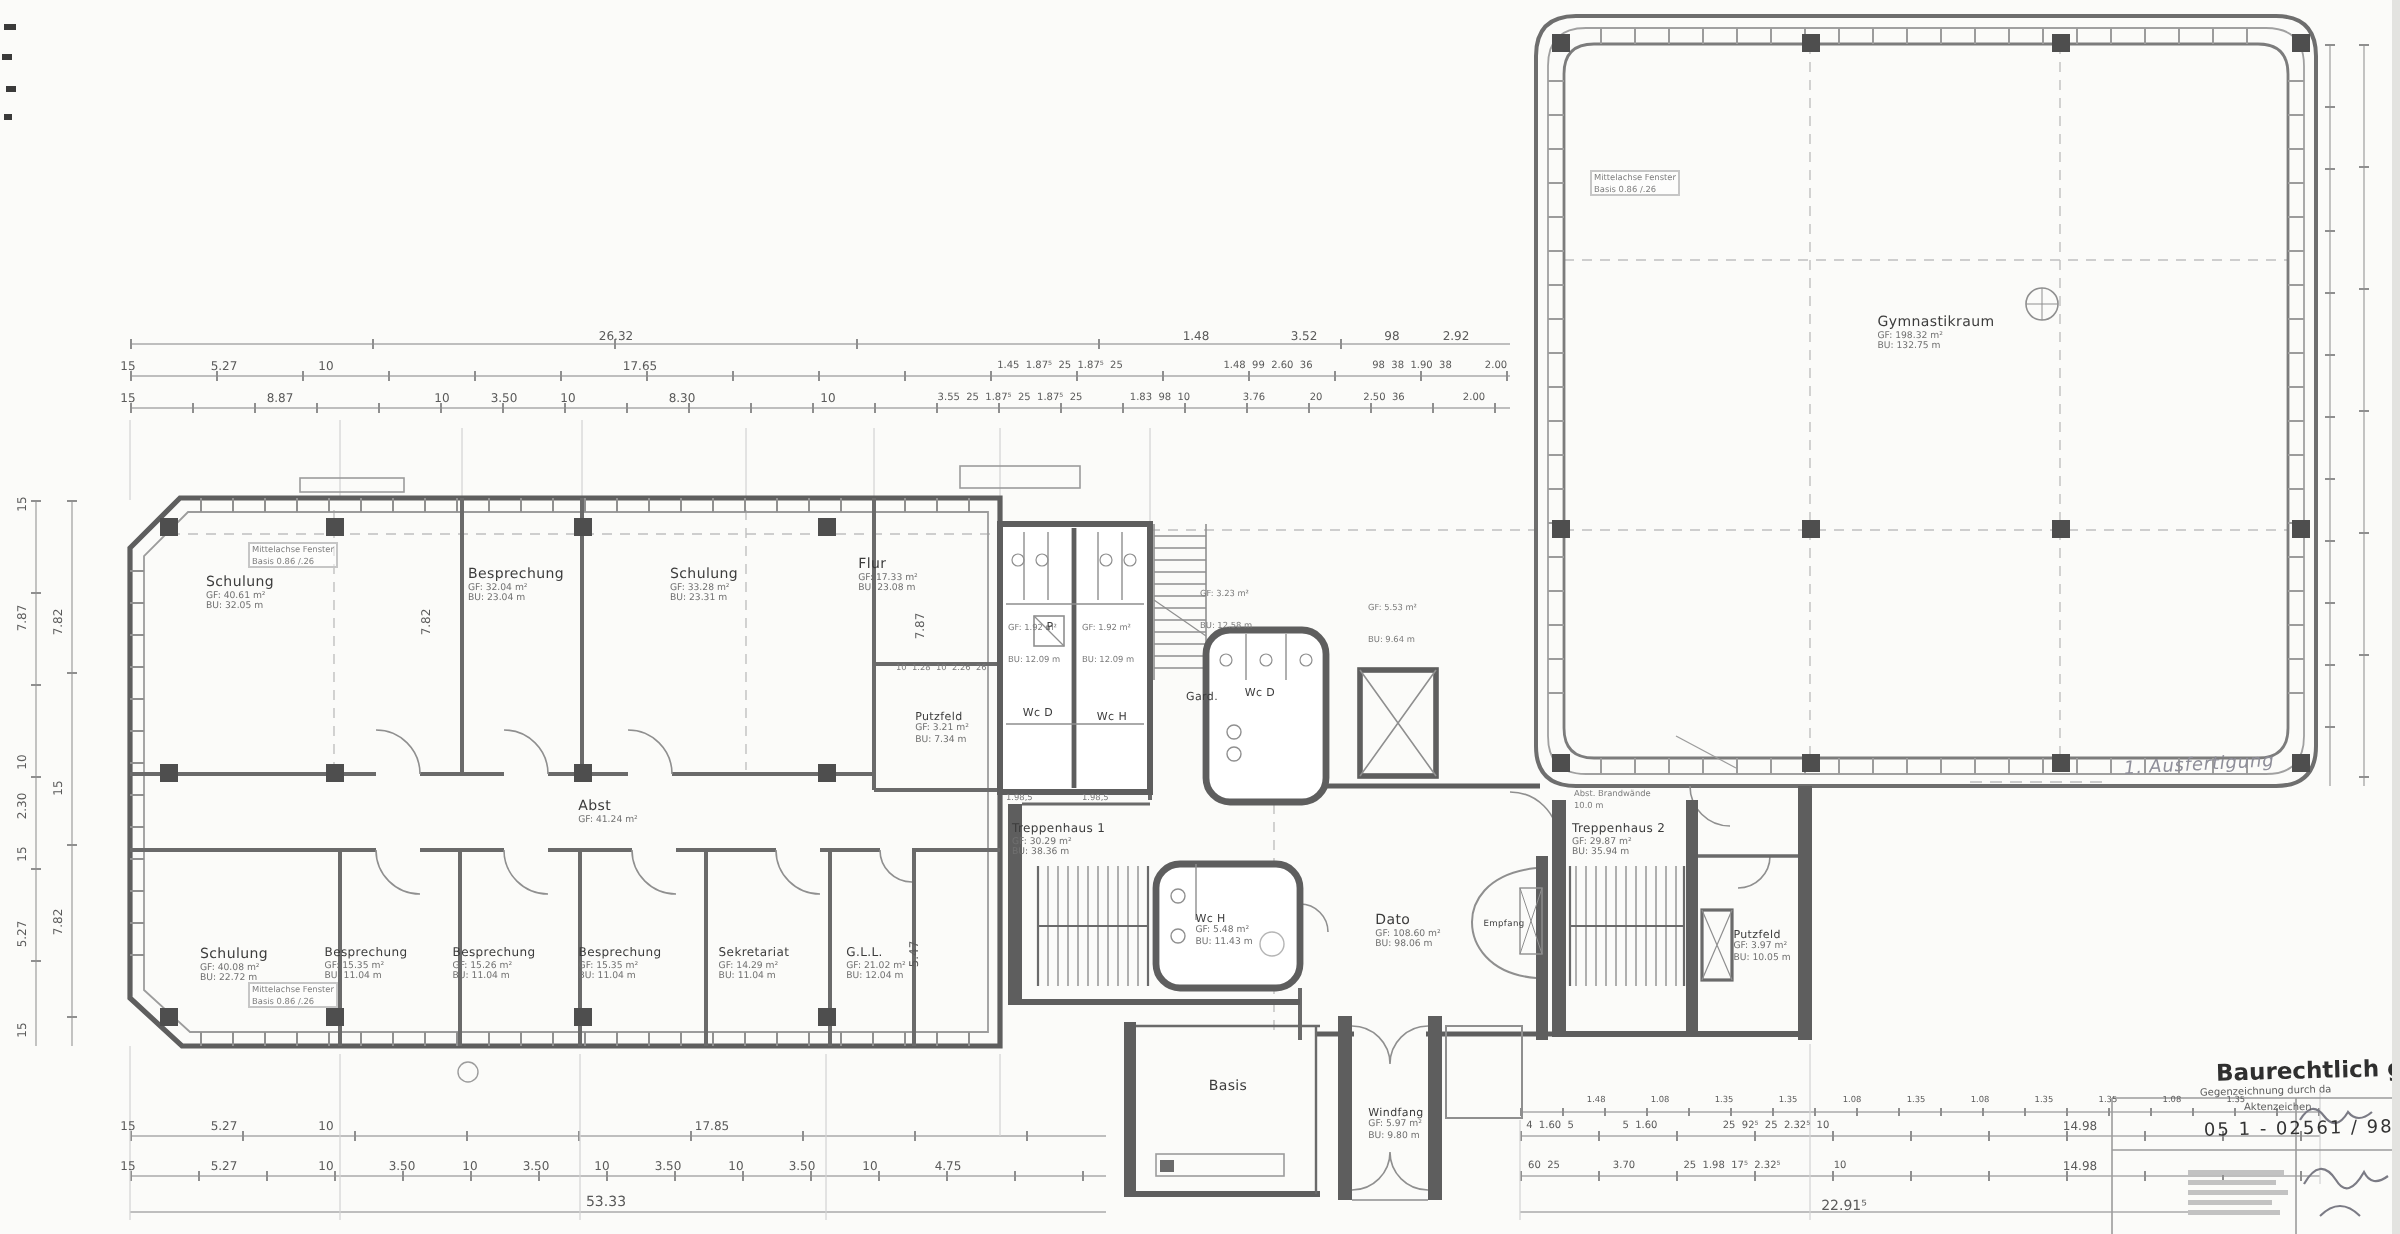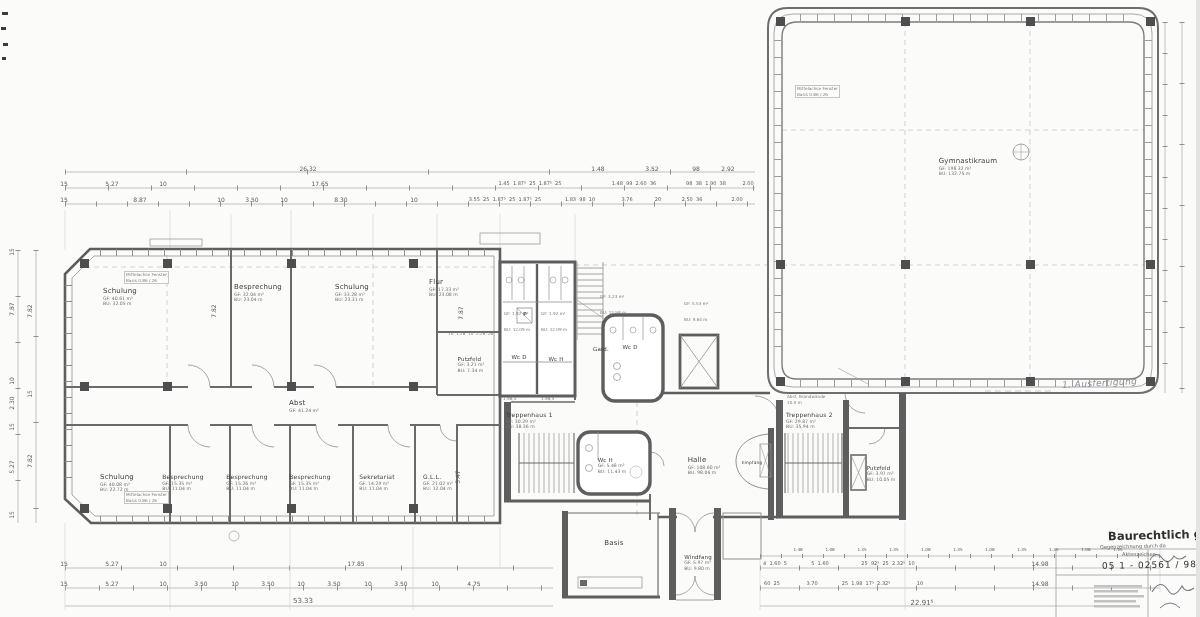--- a/index.html
+++ b/index.html
@@ -277,21 +277,21 @@
   <div class="rn" style="font-size:6px">Treppenhaus 1</div>
   <div class="rs">GF: 30.29 m²</div>
   <div class="rs">BU: 38.36 m</div>
 </div>
 <div class="room" style="left:612px;top:457px">
   <div class="rn" style="font-size:5.5px">Wc H</div>
   <div class="rs">GF: 5.48 m²</div>
   <div class="rs">BU: 11.43 m</div>
 </div>
 <div class="room" style="left:704px;top:457px">
-  <div class="rn">Halle</div>
+  <div class="rn">Dato</div>
   <div class="rs">GF: 108.60 m²</div>
   <div class="rs">BU: 98.06 m</div>
 </div>
 <div class="room" style="left:752px;top:461px">
   <div class="rn" style="font-size:4.3px">Empfang</div>
 </div>
 <div class="room la" style="left:786px;top:412px">
   <div class="rn" style="font-size:6px">Treppenhaus 2</div>
   <div class="rs">GF: 29.87 m²</div>
   <div class="rs">BU: 35.94 m</div>

